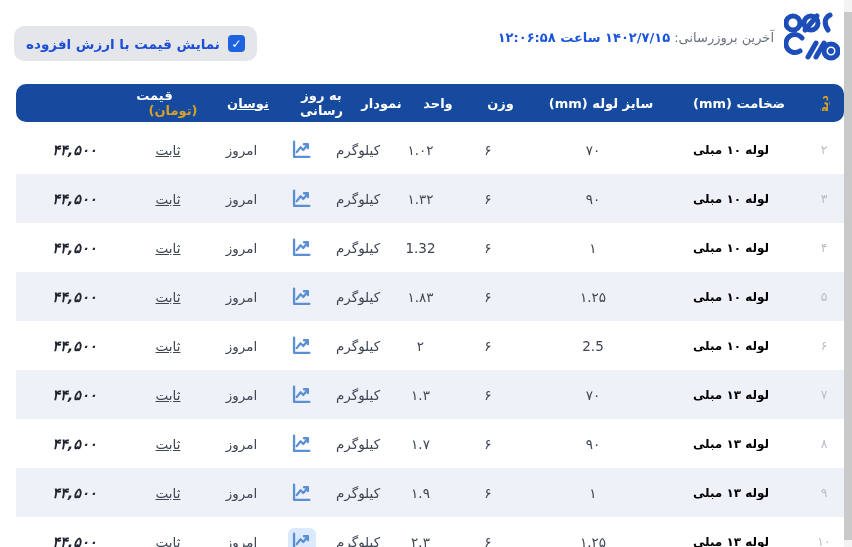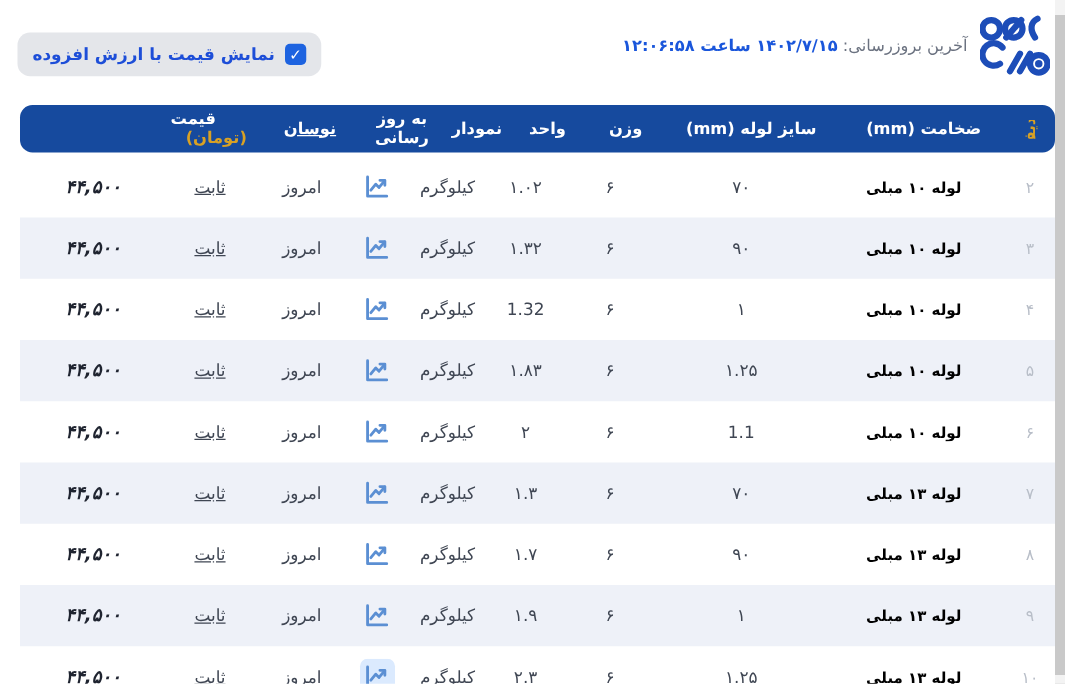--- a/index.html
+++ b/index.html
@@ -189,21 +189,21 @@
       </span>
     </div>
     <div class="cell c-upd">امروز</div>
     <div class="cell c-fluct">ثابت</div>
     <div class="cell c-price price-val">۴۴,۵۰۰</div>
   </div>
 
   <div class="trow">
     <div class="cell c-row rownum">۶</div>
     <div class="cell c-size size-val">لوله ۱۰ مبلی</div>
-    <div class="cell c-thick">1.1</div>
+    <div class="cell c-thick">2.5</div>
     <div class="cell c-len">۶</div>
     <div class="cell c-wt">۲</div>
     <div class="cell c-unit">کیلوگرم</div>
     <div class="cell c-chart">
       <span class="chart-btn">
         <svg width="21" height="21" viewBox="0 0 24 24" fill="none" stroke="#5b8fd3" stroke-width="2.6" stroke-linecap="round" stroke-linejoin="round">
           <path d="M3.5 3 V20.5 H21"></path>
           <path d="M6.5 15 L11 9.5 L14 12.5 L19 6.5"></path>
           <path d="M14.8 6 H19.3 V10.5"></path>
         </svg>

